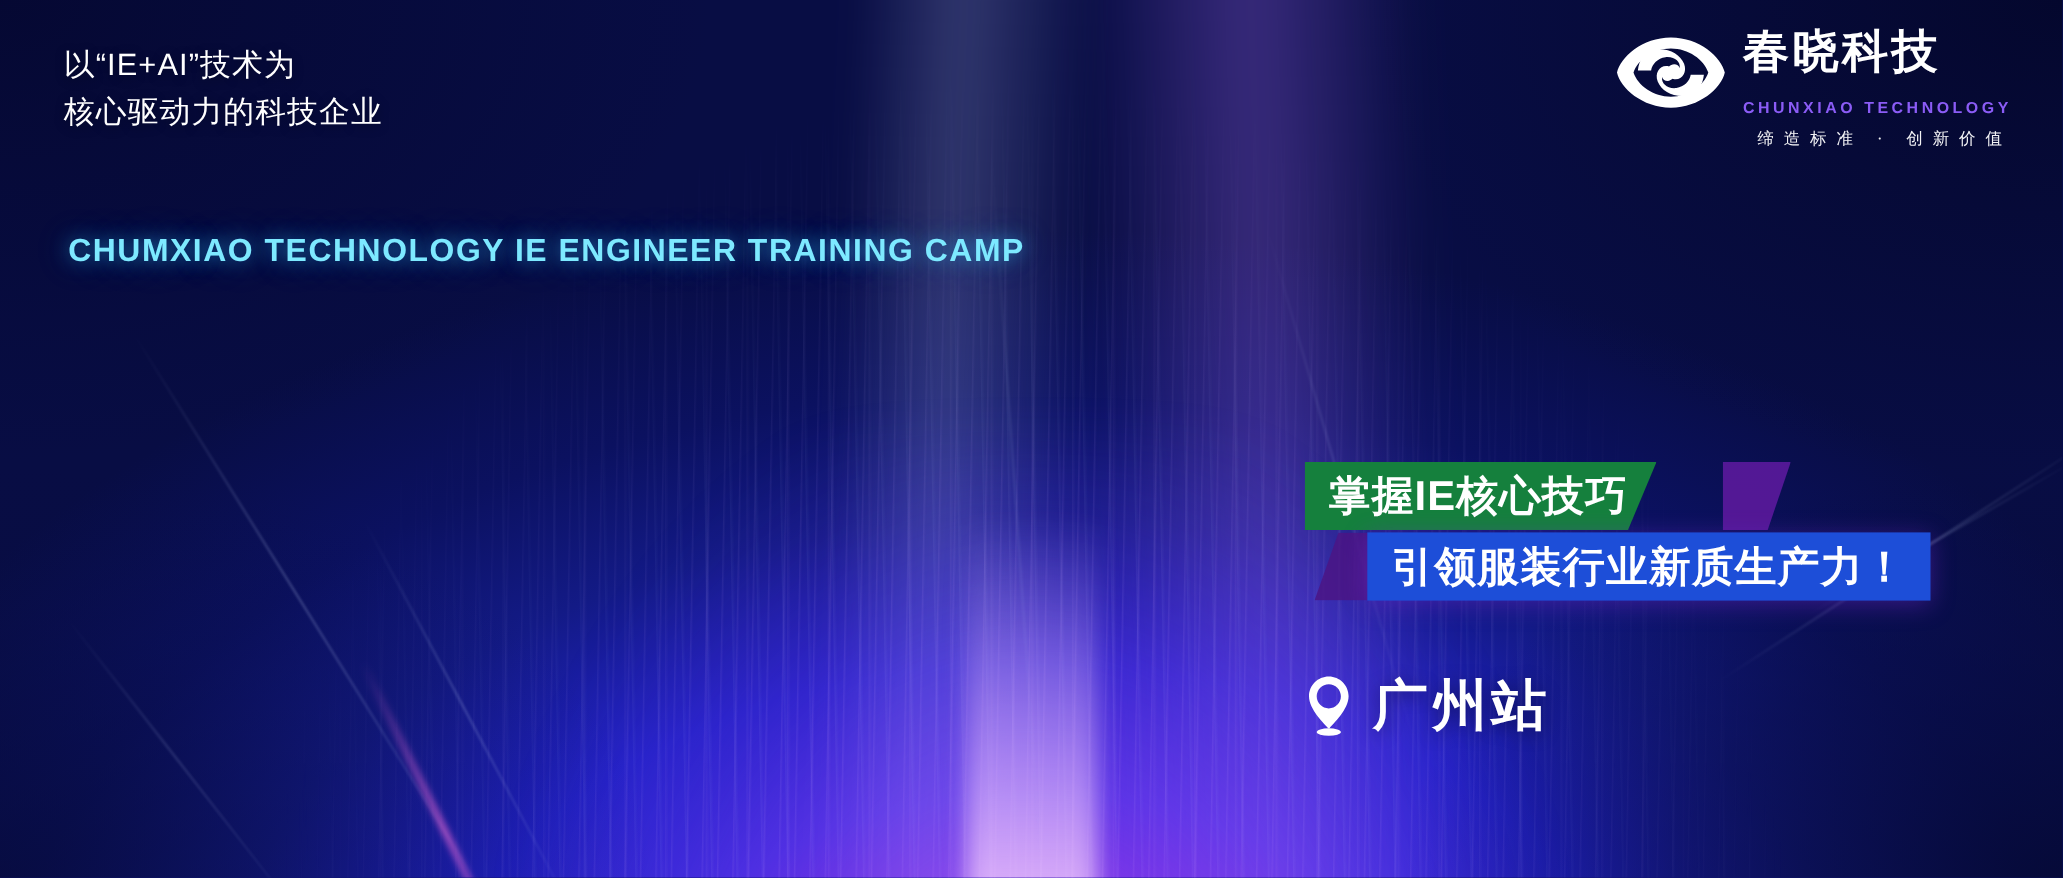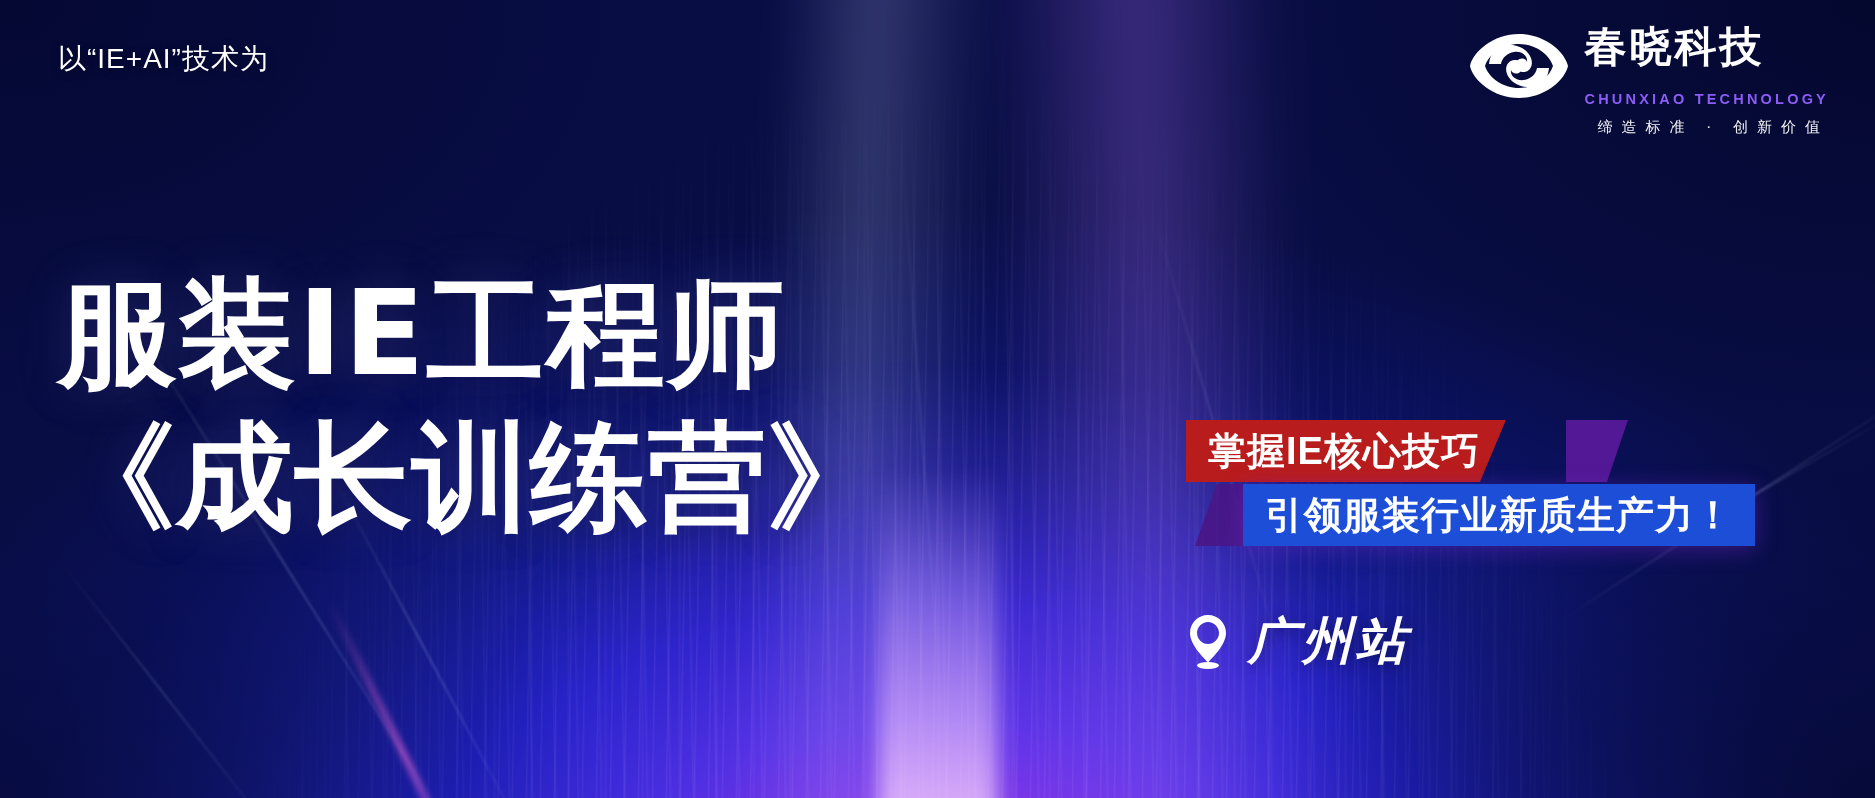--- a/index.html
+++ b/index.html
@@ -140,21 +140,21 @@
     text-shadow:0 6px 28px rgba(10,10,70,0.6), 0 0 50px rgba(150,170,255,0.22);
   }
   #main-title .tl { white-space:nowrap; display:block; }
   #main-title .tl2 { letter-spacing:0px; }
 
   
   #badge-1 {
     position:absolute; left:1186px; top:420px;
     height:62px; padding:0 26px 0 22px;
     display:flex; align-items:center;
-    background:#b91c1c;
+    background:#15803d;
     color:#fff; font-size:38px; font-weight:700; letter-spacing:1px;
     white-space:nowrap;
     clip-path:polygon(0 0, 100% 0, calc(100% - 26px) 100%, 0 100%);
     box-shadow:0 4px 22px rgba(110,40,200,0.45);
   }
   #badge-1-shadow {
     position:absolute; left:1566px; top:420px;
     width:62px; height:62px;
     background:#5b1a9c;
     clip-path:polygon(0 0, 100% 0, 66% 100%, 0 100%);
@@ -173,21 +173,21 @@
     position:absolute; left:1195px; top:484px;
     width:52px; height:62px;
     background:#4b1585;
     clip-path:polygon(42% 0, 100% 0, 100% 100%, 0 100%);
     opacity:.85;
   }
 
   
   #location {
     position:absolute; left:1188px; top:608px;
-    display:flex; align-items:center; gap:20px;font-style:italic;
+    display:flex; align-items:center; gap:20px;
   }
   #pin-icon { width:40px; height:56px; flex:0 0 auto; }
   #location-label {
     color:#fff; font-size:50px; font-weight:700;
     letter-spacing:4px; white-space:nowrap;
     text-shadow:0 3px 16px rgba(0,0,0,0.4);
   }
 </style>
 </head>
 <body>
@@ -207,20 +207,21 @@
   <div class="streak s4"></div>
   <div class="streak s5"></div>
   <div class="streak s6"></div>
   <div class="streak s7"></div>
   <div class="mag"></div>
 
   <div class="content">
 
     <div id="tagline">
       <div>以“IE+AI”技术为</div>
+      <div>核心驱动力的科技企业</div>
     </div>
 
     <div id="logo-block">
       <div class="logo-row">
         <span class="logo-mark">
           <svg viewBox="0 0 104 72" width="104" height="72" aria-hidden="true">
             <path fill="#ffffff" d="M52 4 C78 4 98 22 101 36 C98 50 78 68 52 68 C26 68 6 50 3 36 C6 22 26 4 52 4 Z
                                      M52 14 C36 14 22 24 18 36 C22 48 36 58 52 58 C68 58 82 48 86 36 C82 24 68 14 52 14 Z"></path>
             <path fill="#ffffff" d="M33 16 C47 12 60 18 64 28 C67 36 62 43 55 42 C49 41 47 35 50 31 C53 27 59 28 60 32
                                      C61 26 55 21 47 22 C40 23 35 28 34 34 L22 34 C23 25 27 19 33 16 Z"></path>
@@ -229,25 +230,22 @@
           </svg>
         </span>
         <span class="logo-words">
           <span class="logo-cn">春晓科技</span>
           <span class="logo-en">CHUNXIAO TECHNOLOGY</span>
         </span>
       </div>
       <div class="logo-slogan">缔造标准 · 创新价值</div>
     </div>
 
-
-    <div id="main-title">
-      <span class="tl">服装IE工程师</span>
-      <span class="tl tl2">《成长训练营》</span>
-    </div>
+    <div id="kicker">CHUMXIAO TECHNOLOGY  IE ENGINEER TRAINING CAMP</div>
+
 
     <div id="badge-1-shadow"></div>
     <div id="badge-1">掌握IE核心技巧</div>
     <div id="badge-2-shadow"></div>
     <div id="badge-2">引领服装行业新质生产力！</div>
 
     <div id="location">
       <span id="pin-icon">
         <svg viewBox="0 0 40 56" width="40" height="56" aria-hidden="true">
           <path fill="#ffffff" d="M20 1 C10 1 2 9 2 19 C2 31 16 44 19 47.5 C19.6 48.2 20.4 48.2 21 47.5

